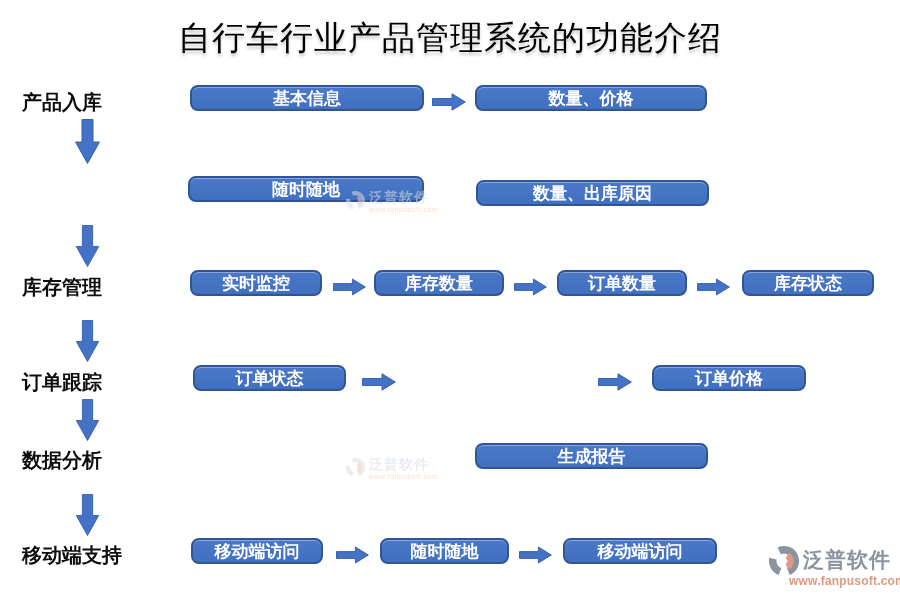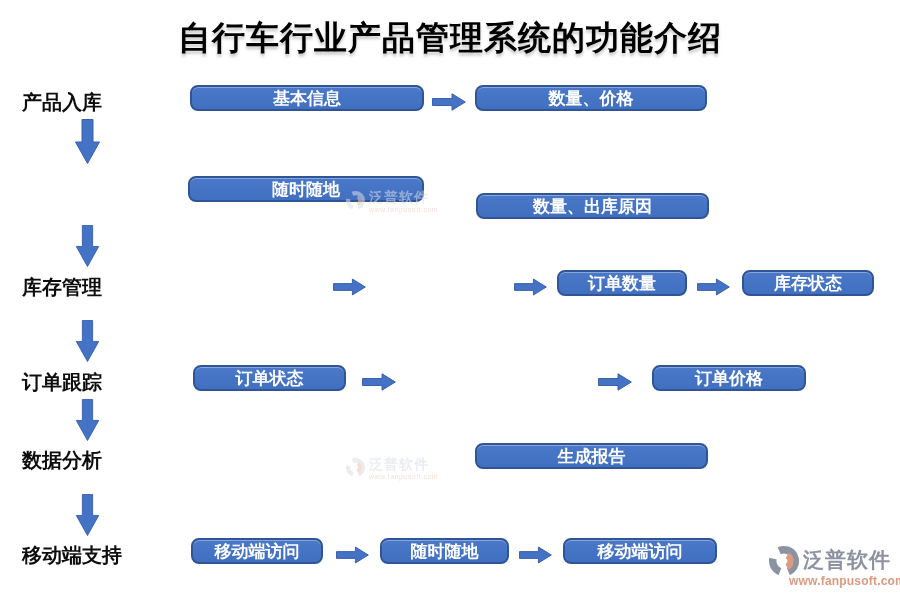--- a/index.html
+++ b/index.html
@@ -2,21 +2,21 @@
 <html><head>
 <meta charset="utf-8">
 <style>
   html,body{margin:0;padding:0;background:#ffffff;}
   .canvas{
     position:relative;width:900px;height:600px;background:#ffffff;overflow:hidden;
     font-family:"Liberation Sans",sans-serif;
   }
   .title{
     position:absolute;top:16px;left:0;width:900px;text-align:center;
-    font-size:33px;font-weight:bold;color:#000;letter-spacing:1px;
+    font-size:33px;font-weight:normal;color:#000;letter-spacing:1px;
     text-shadow:0 3px 3px rgba(120,120,120,0.40);
     white-space:nowrap;
   }
   .stage-label{
     position:absolute;left:22px;width:145px;text-align:left;
     font-size:20px;font-weight:bold;color:#0d0d0d;white-space:nowrap;
   }
   .box{
     position:absolute;height:26px;box-sizing:border-box;
     background:linear-gradient(#4b78c9,#4170c0);
@@ -69,25 +69,27 @@
       <path d="M7 0.5 H18 V23 H24.5 L12.5 44.5 L0.5 23 H7 Z" fill="#4472C4" stroke="#3A61AD" stroke-width="1"></path>
     </svg>
 
   <div class="box" style="left:190px;top:85px;width:234px">基本信息</div>
   <svg class="arrow" style="left:432px;top:93px" width="34" height="18" viewBox="0 0 34 18">
       <path d="M0.5 5.5 H20 V0.8 L33.3 9 L20 17.2 V12.5 H0.5 Z" fill="#4472C4" stroke="#3A61AD" stroke-width="1"></path>
     </svg>
   <div class="box" style="left:475px;top:85px;width:232px">数量、价格</div>
 
   <div class="box" style="left:188px;top:176px;width:236px">随时随地</div>
-  <div class="box" style="left:476px;top:193px;width:233px">数量、出库原因</div>
+  <div class="box" style="left:476px;top:180px;width:233px">数量、出库原因</div>
 
+  <div class="box" style="left:190px;top:270px;width:132px">实时监控</div>
   <svg class="arrow" style="left:333px;top:278px" width="33" height="18" viewBox="0 0 34 18">
       <path d="M0.5 5.5 H20 V0.8 L33.3 9 L20 17.2 V12.5 H0.5 Z" fill="#4472C4" stroke="#3A61AD" stroke-width="1"></path>
     </svg>
+  <div class="box" style="left:374px;top:270px;width:130px">库存数量</div>
   <svg class="arrow" style="left:514px;top:278px" width="33" height="18" viewBox="0 0 34 18">
       <path d="M0.5 5.5 H20 V0.8 L33.3 9 L20 17.2 V12.5 H0.5 Z" fill="#4472C4" stroke="#3A61AD" stroke-width="1"></path>
     </svg>
   <div class="box" style="left:557px;top:270px;width:130px">订单数量</div>
   <svg class="arrow" style="left:697px;top:278px" width="33" height="18" viewBox="0 0 34 18">
       <path d="M0.5 5.5 H20 V0.8 L33.3 9 L20 17.2 V12.5 H0.5 Z" fill="#4472C4" stroke="#3A61AD" stroke-width="1"></path>
     </svg>
   <div class="box" style="left:742px;top:270px;width:132px">库存状态</div>
 
   <div class="box" style="left:193px;top:365px;width:153px">订单状态</div>

